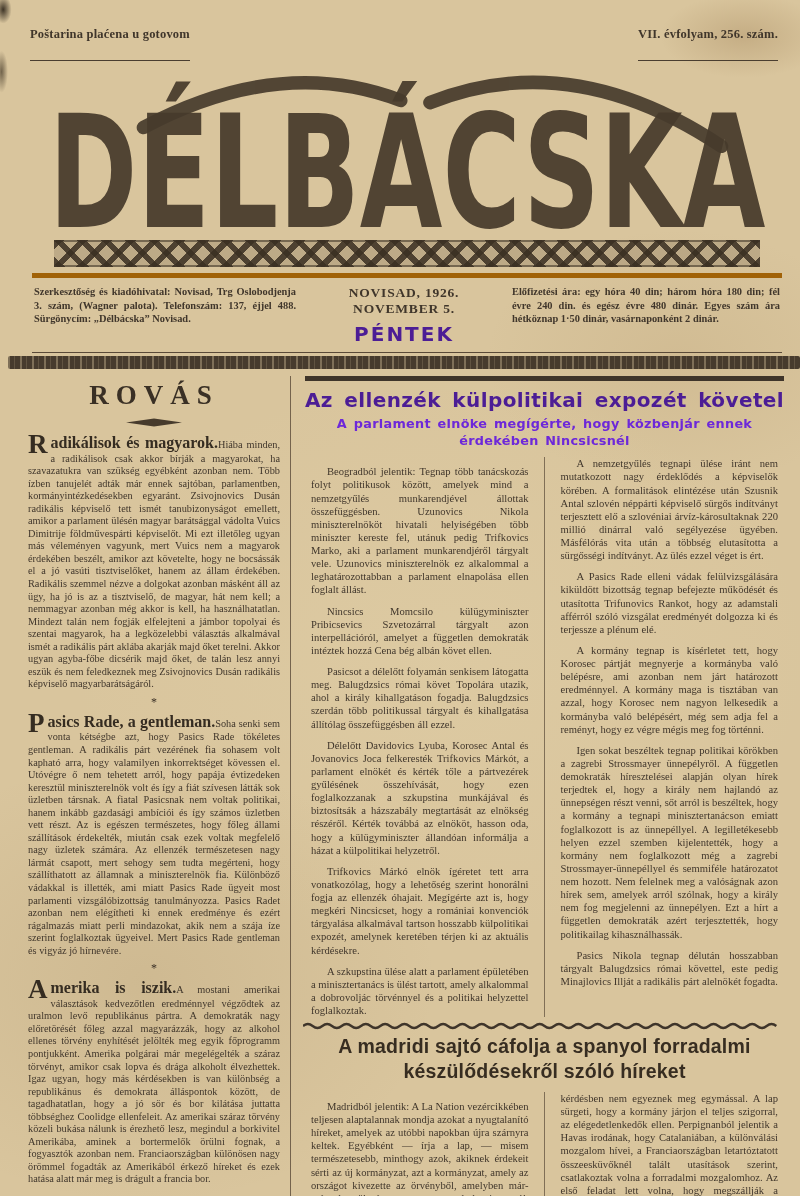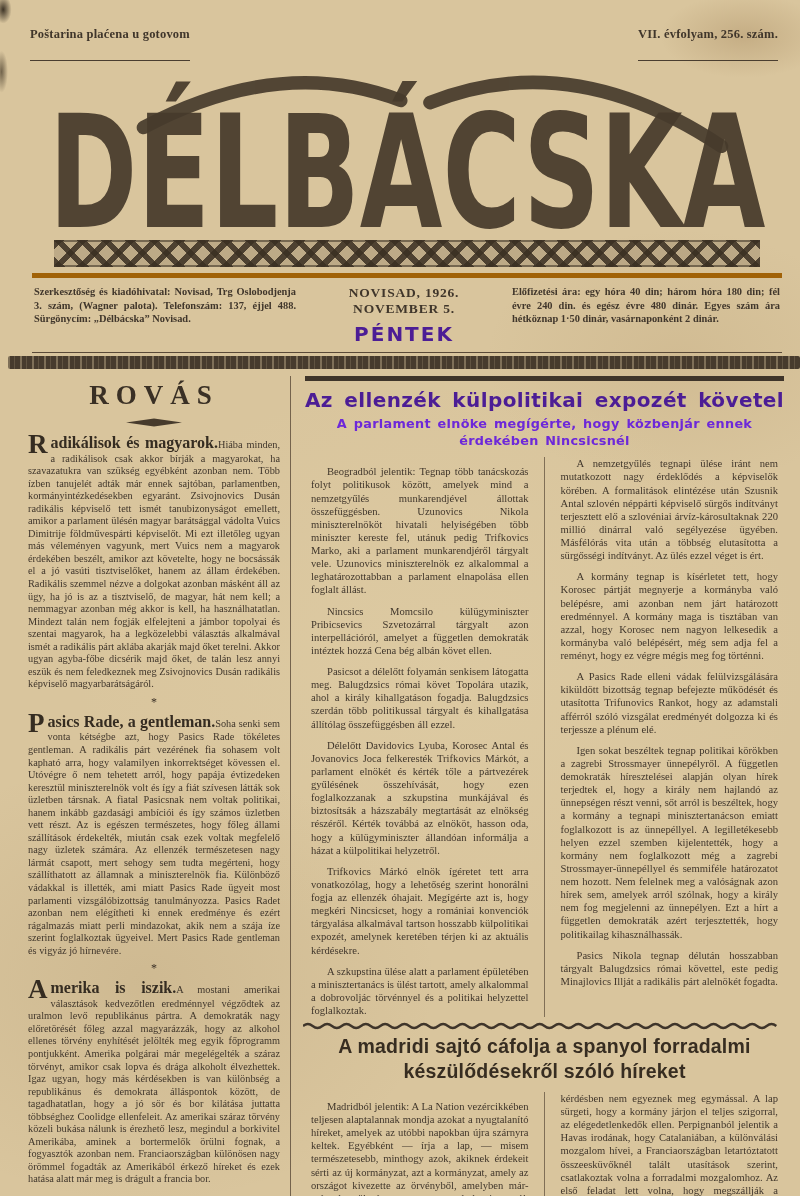--- a/index.html
+++ b/index.html
@@ -142,22 +142,22 @@
         <h1 class="headline-1">Az ellenzék külpolitikai expozét követel</h1>
         <h2 class="subheadline">A parlament elnöke megígérte, hogy közbenjár ennek érdekében Nincsicsnél</h2>
         <div class="two-col">
           <p class="bodytext">Beogradból jelentik: Tegnap több tanácskozás folyt politikusok között, amelyek mind a nemzetgyűlés munkarendjével állottak összefüggésben. Uzunovics Nikola miniszterelnököt hivatali helyiségében több miniszter kereste fel, utánuk pedig Trifkovics Marko, aki a parlament munkarendjéről tárgyalt vele. Uzunovics miniszterelnök ez alkalommal a leghatározottabban a parlament elnapolása ellen foglalt állást.</p>
           <p class="bodytext">Nincsics Momcsilo külügyminiszter Pribicsevics Szvetozárral tárgyalt azon interpellációról, amelyet a független demokraták intéztek hozzá Cena bég albán követ ellen.</p>
           <p class="bodytext">Pasicsot a délelőtt folyamán senkisem látogatta meg. Balugdzsics római követ Topolára utazik, ahol a király kihallgatáson fogadja. Balugdzsics szerdán több politikussal tárgyalt és kihallgatása állítólag összefüggésben áll ezzel.</p>
           <p class="bodytext">Délelőtt Davidovics Lyuba, Korosec Antal és Jovanovics Joca felkeresték Trifkovics Márkót, a parlament elnökét és kérték tőle a pártvezérek gyűlésének összehívását, hogy ezen foglalkozzanak a szkupstina munkájával és biztosítsák a házszabály megtartását az elnökség részéről. Kérték továbbá az elnököt, hasson oda, hogy a külügyminiszter állandóan informálja a házat a külpolitikai helyzetről.</p>
           <p class="bodytext">Trifkovics Márkó elnök ígéretet tett arra vonatkozólag, hogy a lehetőség szerint honorálni fogja az ellenzék óhajait. Megígérte azt is, hogy megkéri Nincsicset, hogy a romániai konvenciók tárgyalása alkalmával tartson hosszabb külpolitikai expozét, amelynek keretében térjen ki az aktuális kérdésekre.</p>
           <p class="bodytext">A szkupstina ülése alatt a parlament épületében a minisztertanács is ülést tartott, amely alkalommal a dobrovoljác törvénnyel és a politikai helyzettel foglalkoztak.</p>
           <p class="bodytext">A nemzetgyűlés tegnapi ülése iránt nem mutatkozott nagy érdeklődés a képviselők körében. A formalitások elintézése után Szusnik Antal szlovén néppárti képviselő sürgős indítványt terjesztett elő a szlovéniai árvíz-károsultaknak 220 millió dinárral való segélyezése ügyében. Másfélórás vita után a többség elutasította a sürgősségi indítványt. Az ülés ezzel véget is ért.</p>
+          <p class="bodytext">A Pasics Rade elleni vádak felülvizsgálására kiküldött bizottság tegnap befejezte működését és utasította Trifunovics Rankot, hogy az adamstali afférról szóló vizsgálat eredményét dolgozza ki és terjessze a plénum elé.</p>
           <p class="bodytext">A kormány tegnap is kísérletet tett, hogy Korosec pártját megnyerje a kormányba való belépésre, ami azonban nem járt határozott eredménnyel. A kormány maga is tisztában van azzal, hogy Korosec nem nagyon lelkesedik a kormányba való belépésért, még sem adja fel a reményt, hogy ez végre mégis meg fog történni.</p>
-          <p class="bodytext">A Pasics Rade elleni vádak felülvizsgálására kiküldött bizottság tegnap befejezte működését és utasította Trifunovics Rankot, hogy az adamstali afférról szóló vizsgálat eredményét dolgozza ki és terjessze a plénum elé.</p>
           <p class="bodytext">Igen sokat beszéltek tegnap politikai körökben a zagrebi Strossmayer ünnepélyről. A független demokraták híresztelései alapján olyan hírek terjedtek el, hogy a király nem hajlandó az ünnepségen részt venni, sőt arról is beszéltek, hogy a kormány a tegnapi minisztertanácson emiatt foglalkozott is az ünnepéllyel. A legilletékesebb helyen ezzel szemben kijelentették, hogy a kormány nem foglalkozott még a zagrebi Strossmayer-ünnepéllyel és semmiféle határozatot nem hozott. Nem felelnek meg a valóságnak azon hírek sem, amelyek arról szólnak, hogy a király nem fog megjelenni az ünnepélyen. Ezt a hírt a független demokraták azért terjesztették, hogy politikailag kihasználhassák.</p>
           <p class="bodytext">Pasics Nikola tegnap délután hosszabban tárgyalt Balugdzsics római követtel, este pedig Minajlovics Illját a radikális párt alelnökét fogadta.</p>
         </div>
       </article>
 
       <svg class="wavy" viewBox="0 0 500 8" preserveAspectRatio="none">
         <path d="M0 4 q5 -4 10 0 t10 0 t10 0 t10 0 t10 0 t10 0 t10 0 t10 0 t10 0 t10 0 t10 0 t10 0 t10 0 t10 0 t10 0 t10 0 t10 0 t10 0 t10 0 t10 0 t10 0 t10 0 t10 0 t10 0 t10 0 t10 0 t10 0 t10 0 t10 0 t10 0 t10 0 t10 0 t10 0 t10 0 t10 0 t10 0 t10 0 t10 0 t10 0 t10 0 t10 0 t10 0 t10 0 t10 0 t10 0 t10 0 t10 0 t10 0 t10 0" fill="none" stroke="#3f352a" stroke-width="2.4"></path>
       </svg>
 
       <article>

